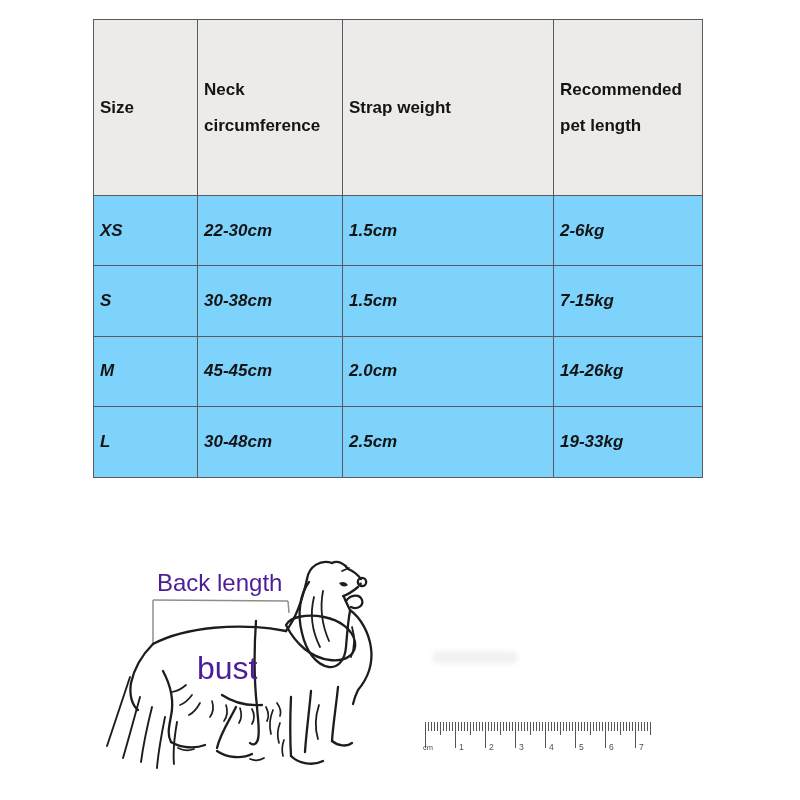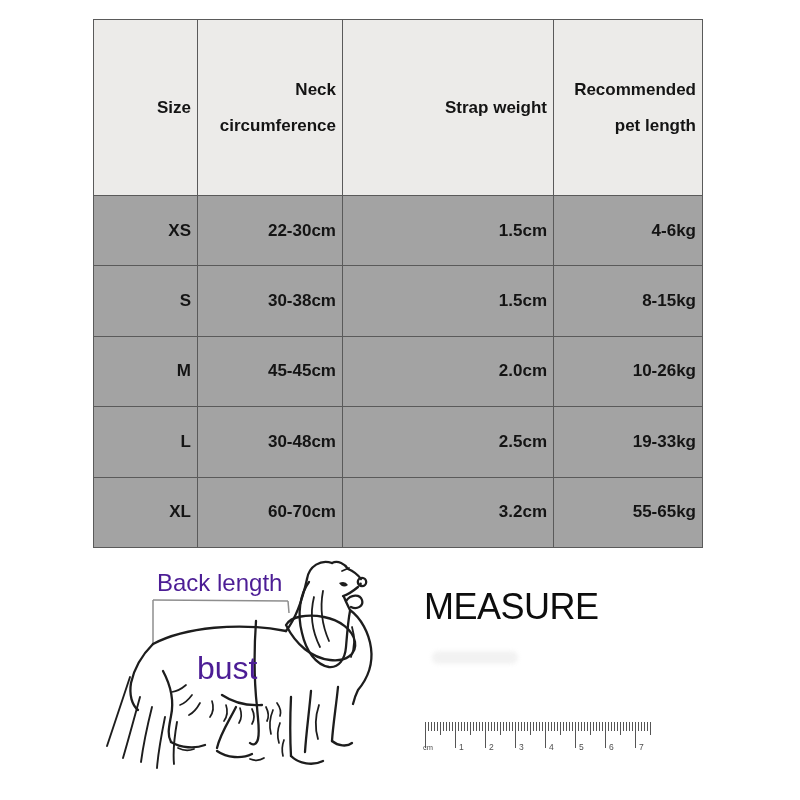--- a/index.html
+++ b/index.html
@@ -6,28 +6,28 @@
   body{width:800px;height:800px;font-family:"Liberation Sans",sans-serif;}
   .stage{position:relative;width:800px;height:800px;background:#fff;overflow:hidden;}
 
   
   table.size-chart{
     position:absolute;left:93px;top:19px;width:609px;
     border-collapse:collapse;table-layout:fixed;
   }
   table.size-chart th, table.size-chart td{
     border:1.5px solid #5a5a5a;
-    text-align:right;vertical-align:middle;
+    text-align:left;vertical-align:middle;
     color:#141414;font-weight:bold;font-size:17px;
     padding:0 6px;
   }
   table.size-chart thead tr{height:176px;}
   table.size-chart thead th{background:#ecebe9;line-height:36px;}
   table.size-chart tbody tr{height:70.4px;}
-  table.size-chart tbody td{background:#a3a3a3;line-height:20px;}
+  table.size-chart tbody td{background:#7dd3fc;line-height:20px;font-style:italic;}
 
   
   .dog-svg{position:absolute;left:100px;top:555px;width:300px;height:234px;}
   .label-gray{position:absolute;color:#4c1d95;white-space:nowrap;}
   .back-length-label{left:157px;top:569px;font-size:24px;}
   .bust-label{left:197px;top:650px;font-size:32px;}
   .measure-title{position:absolute;left:424px;top:586px;font-size:36px;letter-spacing:-0.5px;color:#0d0d0d;white-space:nowrap;}
   .smudge{position:absolute;left:432px;top:651px;width:86px;height:13px;background:#ececec;filter:blur(2px);opacity:.65;border-radius:6px;}
   .ruler-svg{position:absolute;left:421px;top:719px;width:238px;height:38px;}
   .ruler-svg line{stroke:#555555;stroke-width:1;}
@@ -52,45 +52,39 @@
         <th>Neck circumference</th>
         <th>Strap weight</th>
         <th>Recommended pet length</th>
       </tr>
     </thead>
     <tbody>
       <tr>
         <td>XS</td>
         <td>22-30cm</td>
         <td>1.5cm</td>
-        <td>4-6kg</td>
+        <td>2-6kg</td>
       </tr>
       <tr>
         <td>S</td>
         <td>30-38cm</td>
         <td>1.5cm</td>
-        <td>8-15kg</td>
+        <td>7-15kg</td>
       </tr>
       <tr>
         <td>M</td>
         <td>45-45cm</td>
         <td>2.0cm</td>
-        <td>10-26kg</td>
+        <td>14-26kg</td>
       </tr>
       <tr>
         <td>L</td>
         <td>30-48cm</td>
         <td>2.5cm</td>
         <td>19-33kg</td>
-      </tr>
-      <tr>
-        <td>XL</td>
-        <td>60-70cm</td>
-        <td>3.2cm</td>
-        <td>55-65kg</td>
       </tr>
     </tbody>
   </table>
 
   <svg class="dog-svg" viewBox="0 0 300 234" xmlns="http://www.w3.org/2000/svg">
 
     <g stroke="#8e8e8e" stroke-width="1.5" fill="none">
       <path d="M 53 45 L 188 46"></path>
       <path d="M 53 45 L 53 89"></path>
       <path d="M 188 46 L 189 58"></path>
@@ -150,21 +144,20 @@
       <path d="M 150 204 q 8 3 14 -1"></path>
     </g>
     <g fill="#1d1d1d" stroke="none">
       <path d="M 239 28 q 6 -3 9 2 q -5 4 -9 -2 Z"></path>
       <circle cx="260.5" cy="29" r="1.4"></circle>
     </g>
   </svg>
 
   <div class="label-gray back-length-label">Back length</div>
   <div class="label-gray bust-label">bust</div>
-  <div class="measure-title">MEASURE</div>
   <div class="smudge"></div>
 
   <svg class="ruler-svg" viewBox="0 0 238 38" xmlns="http://www.w3.org/2000/svg">
     <g>
         <line x1="4.5" y1="3" x2="4.5" y2="29"></line>
         <line x1="7.5" y1="3" x2="7.5" y2="12"></line>
         <line x1="10.5" y1="3" x2="10.5" y2="12"></line>
         <line x1="13.5" y1="3" x2="13.5" y2="12"></line>
         <line x1="16.5" y1="3" x2="16.5" y2="12"></line>
         <line x1="19.5" y1="3" x2="19.5" y2="16"></line>

